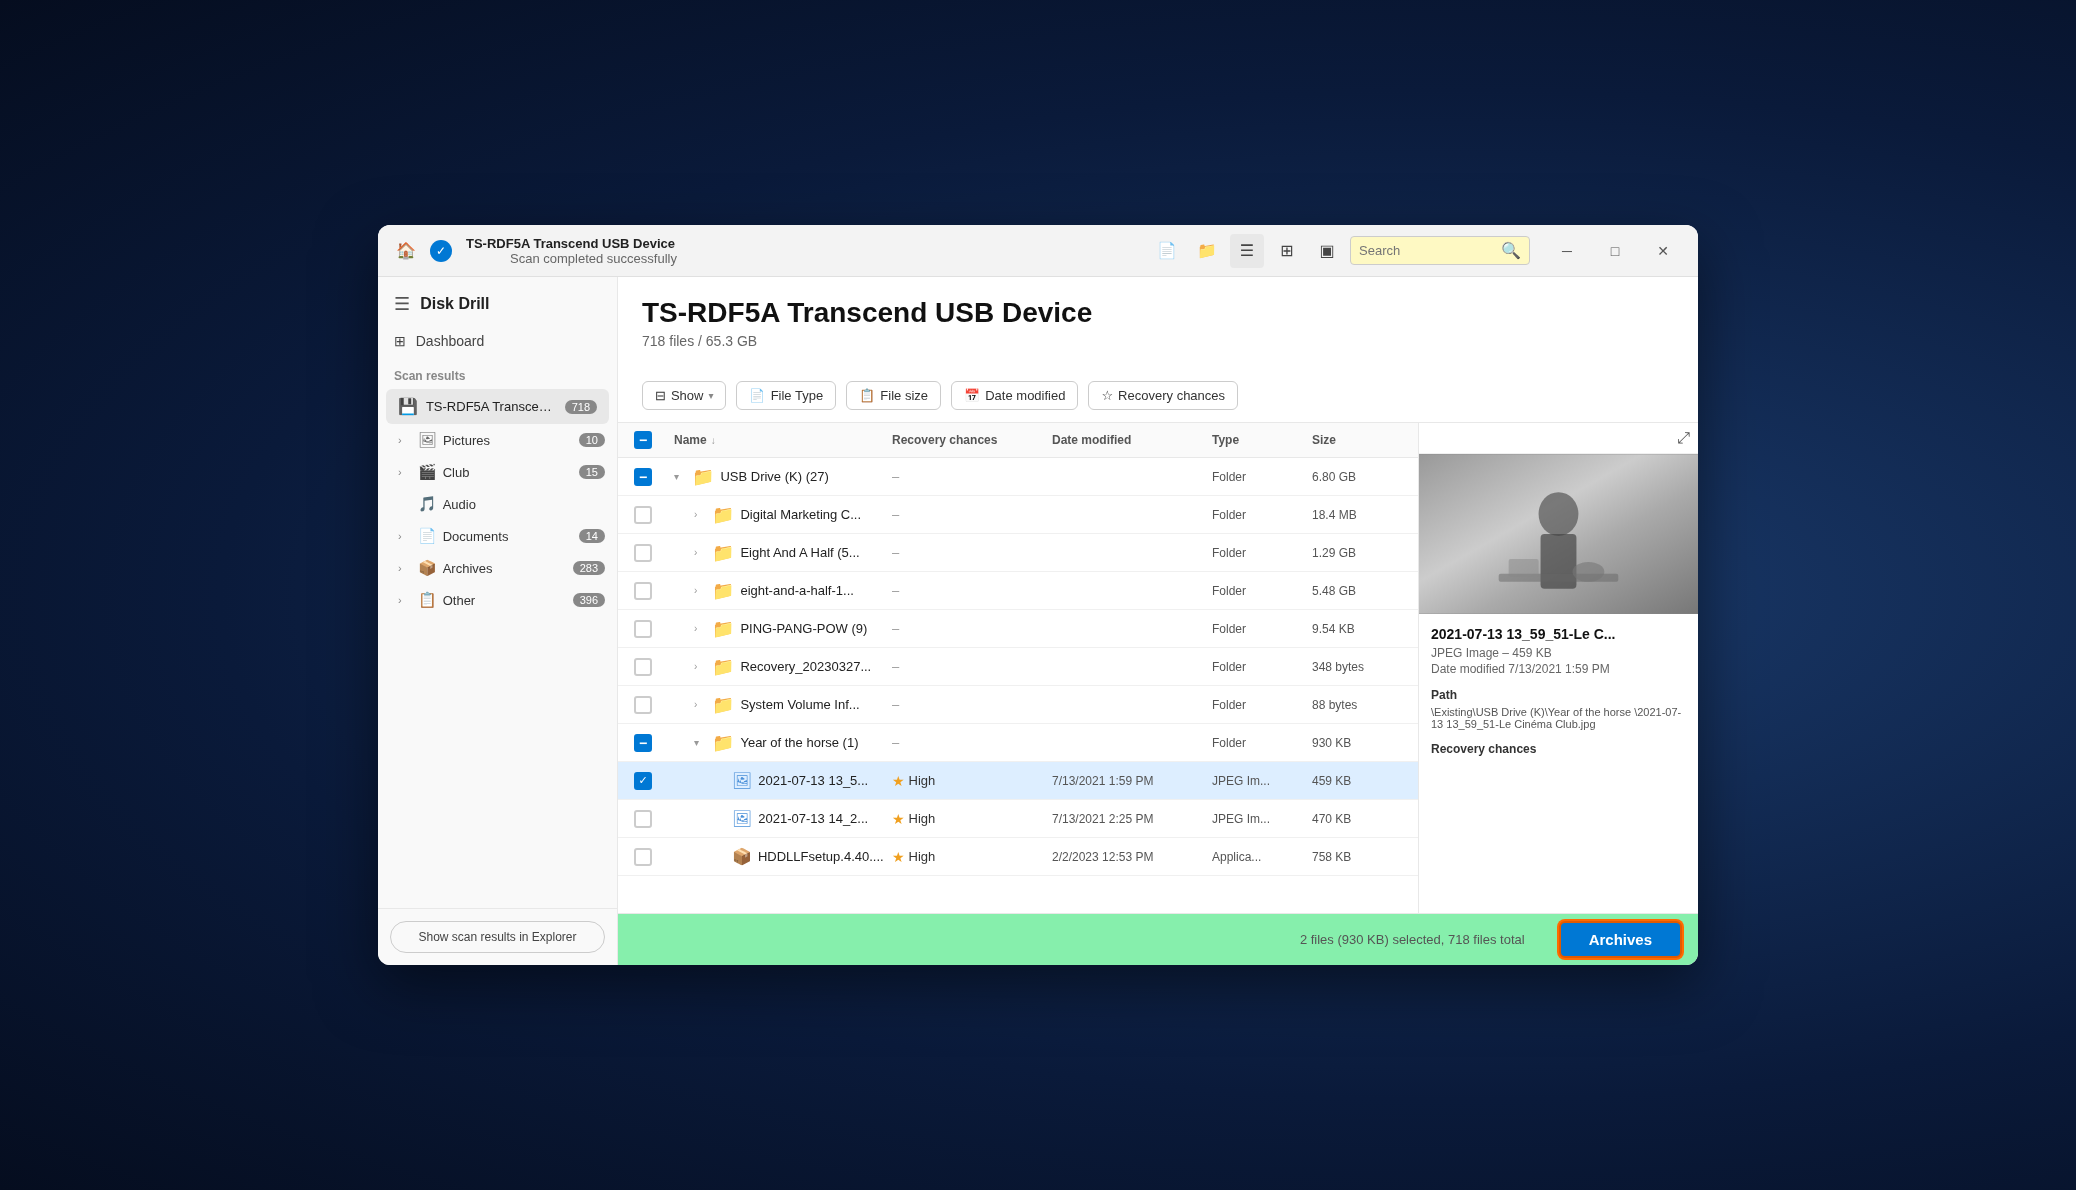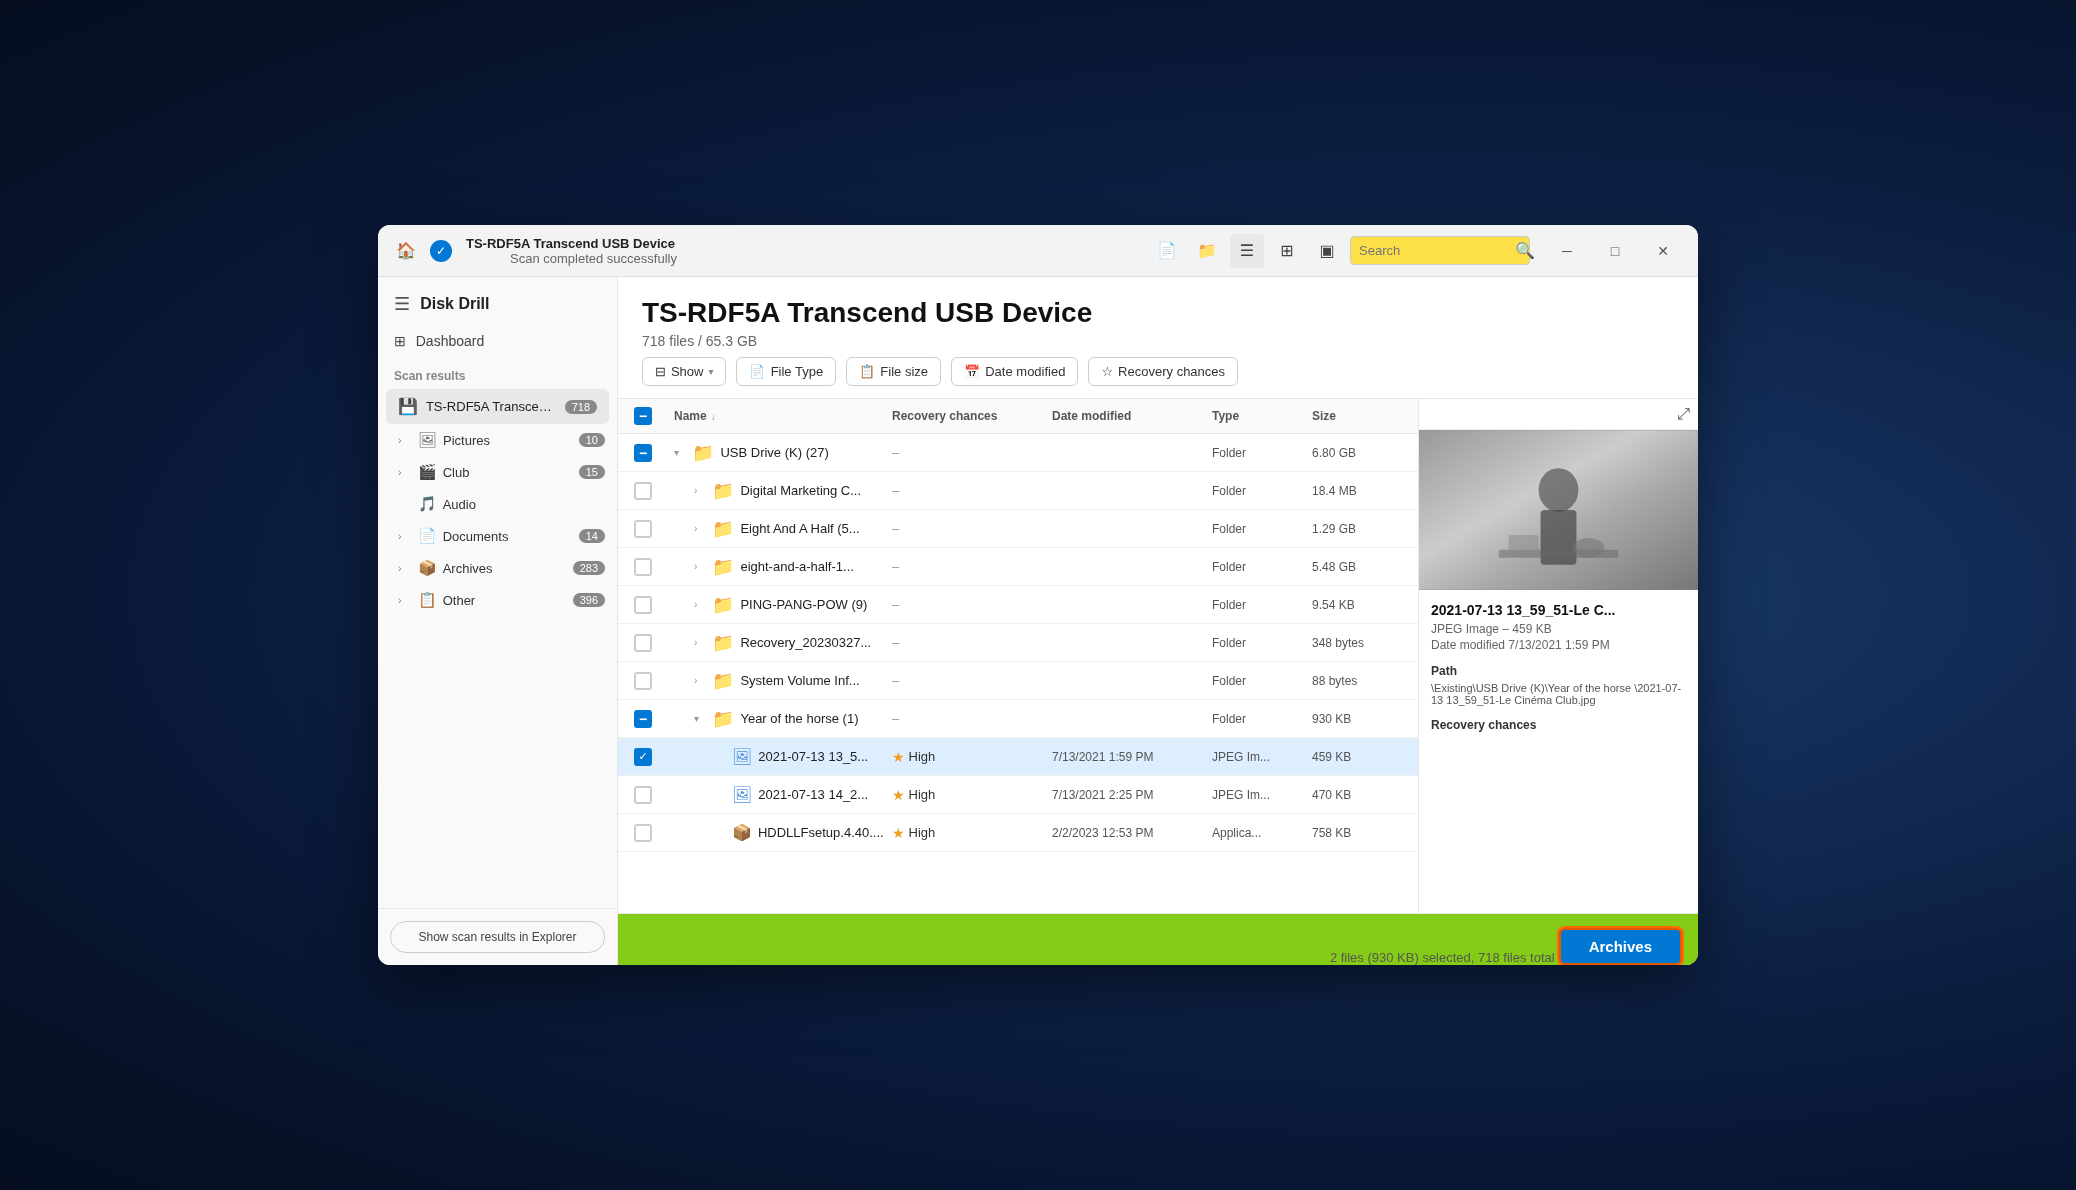--- a/index.html
+++ b/index.html
@@ -89,26 +89,26 @@
       align-items: center;
       justify-content: center;
       cursor: pointer;
       color: #444;
       font-size: 16px;
     }
     .tb-icon-btn.active { background: #e8e8e8; }
     .search-box {
       display: flex;
       align-items: center;
-      background: #fde047;
+      background: #fef9c3;
       border: 1px solid #ccc;
       border-radius: 4px;
       padding: 4px 8px;
       width: 180px;
-      gap: 16px;
+      gap: 2px;
     }
     .search-box input {
       border: none;
       outline: none;
       font-size: 13px;
       color: #333;
       width: 140px;
       background: transparent;
     }
     .window-controls {
@@ -257,21 +257,21 @@
     }
     .content-title {
       font-size: 28px;
       font-weight: 700;
       color: #111;
       margin-bottom: 4px;
     }
     .content-subtitle {
       font-size: 14px;
       color: #666;
-      margin-bottom: 8px;
+      margin-bottom: 32px;
     }
     .filter-bar {
       display: flex;
       align-items: center;
       gap: 10px;
       flex-wrap: wrap;
     }
     .filter-btn {
       display: flex;
       align-items: center;
@@ -453,27 +453,27 @@
       margin: 12px 0 4px;
     }
     .preview-path {
       font-size: 11px;
       color: #555;
       word-break: break-all;
     }
     
     .bottom-bar {
       height: 52px;
-      background: #84cc16;
+      background: #86efac;
       border-top: 1px solid #e8e8e8;
       display: flex;
-      align-items: flex-end;
+      align-items: center;
       justify-content: flex-end;
       padding: 0 16px;
-      gap: 4px;
+      gap: 34px;
       flex-shrink: 0;
     }
     .status-text {
       font-size: 13px;
       color: #555;
     }
     .recover-btn {
       background: #0078d4;
       color: white;
       border: 2px solid #e05a00;

